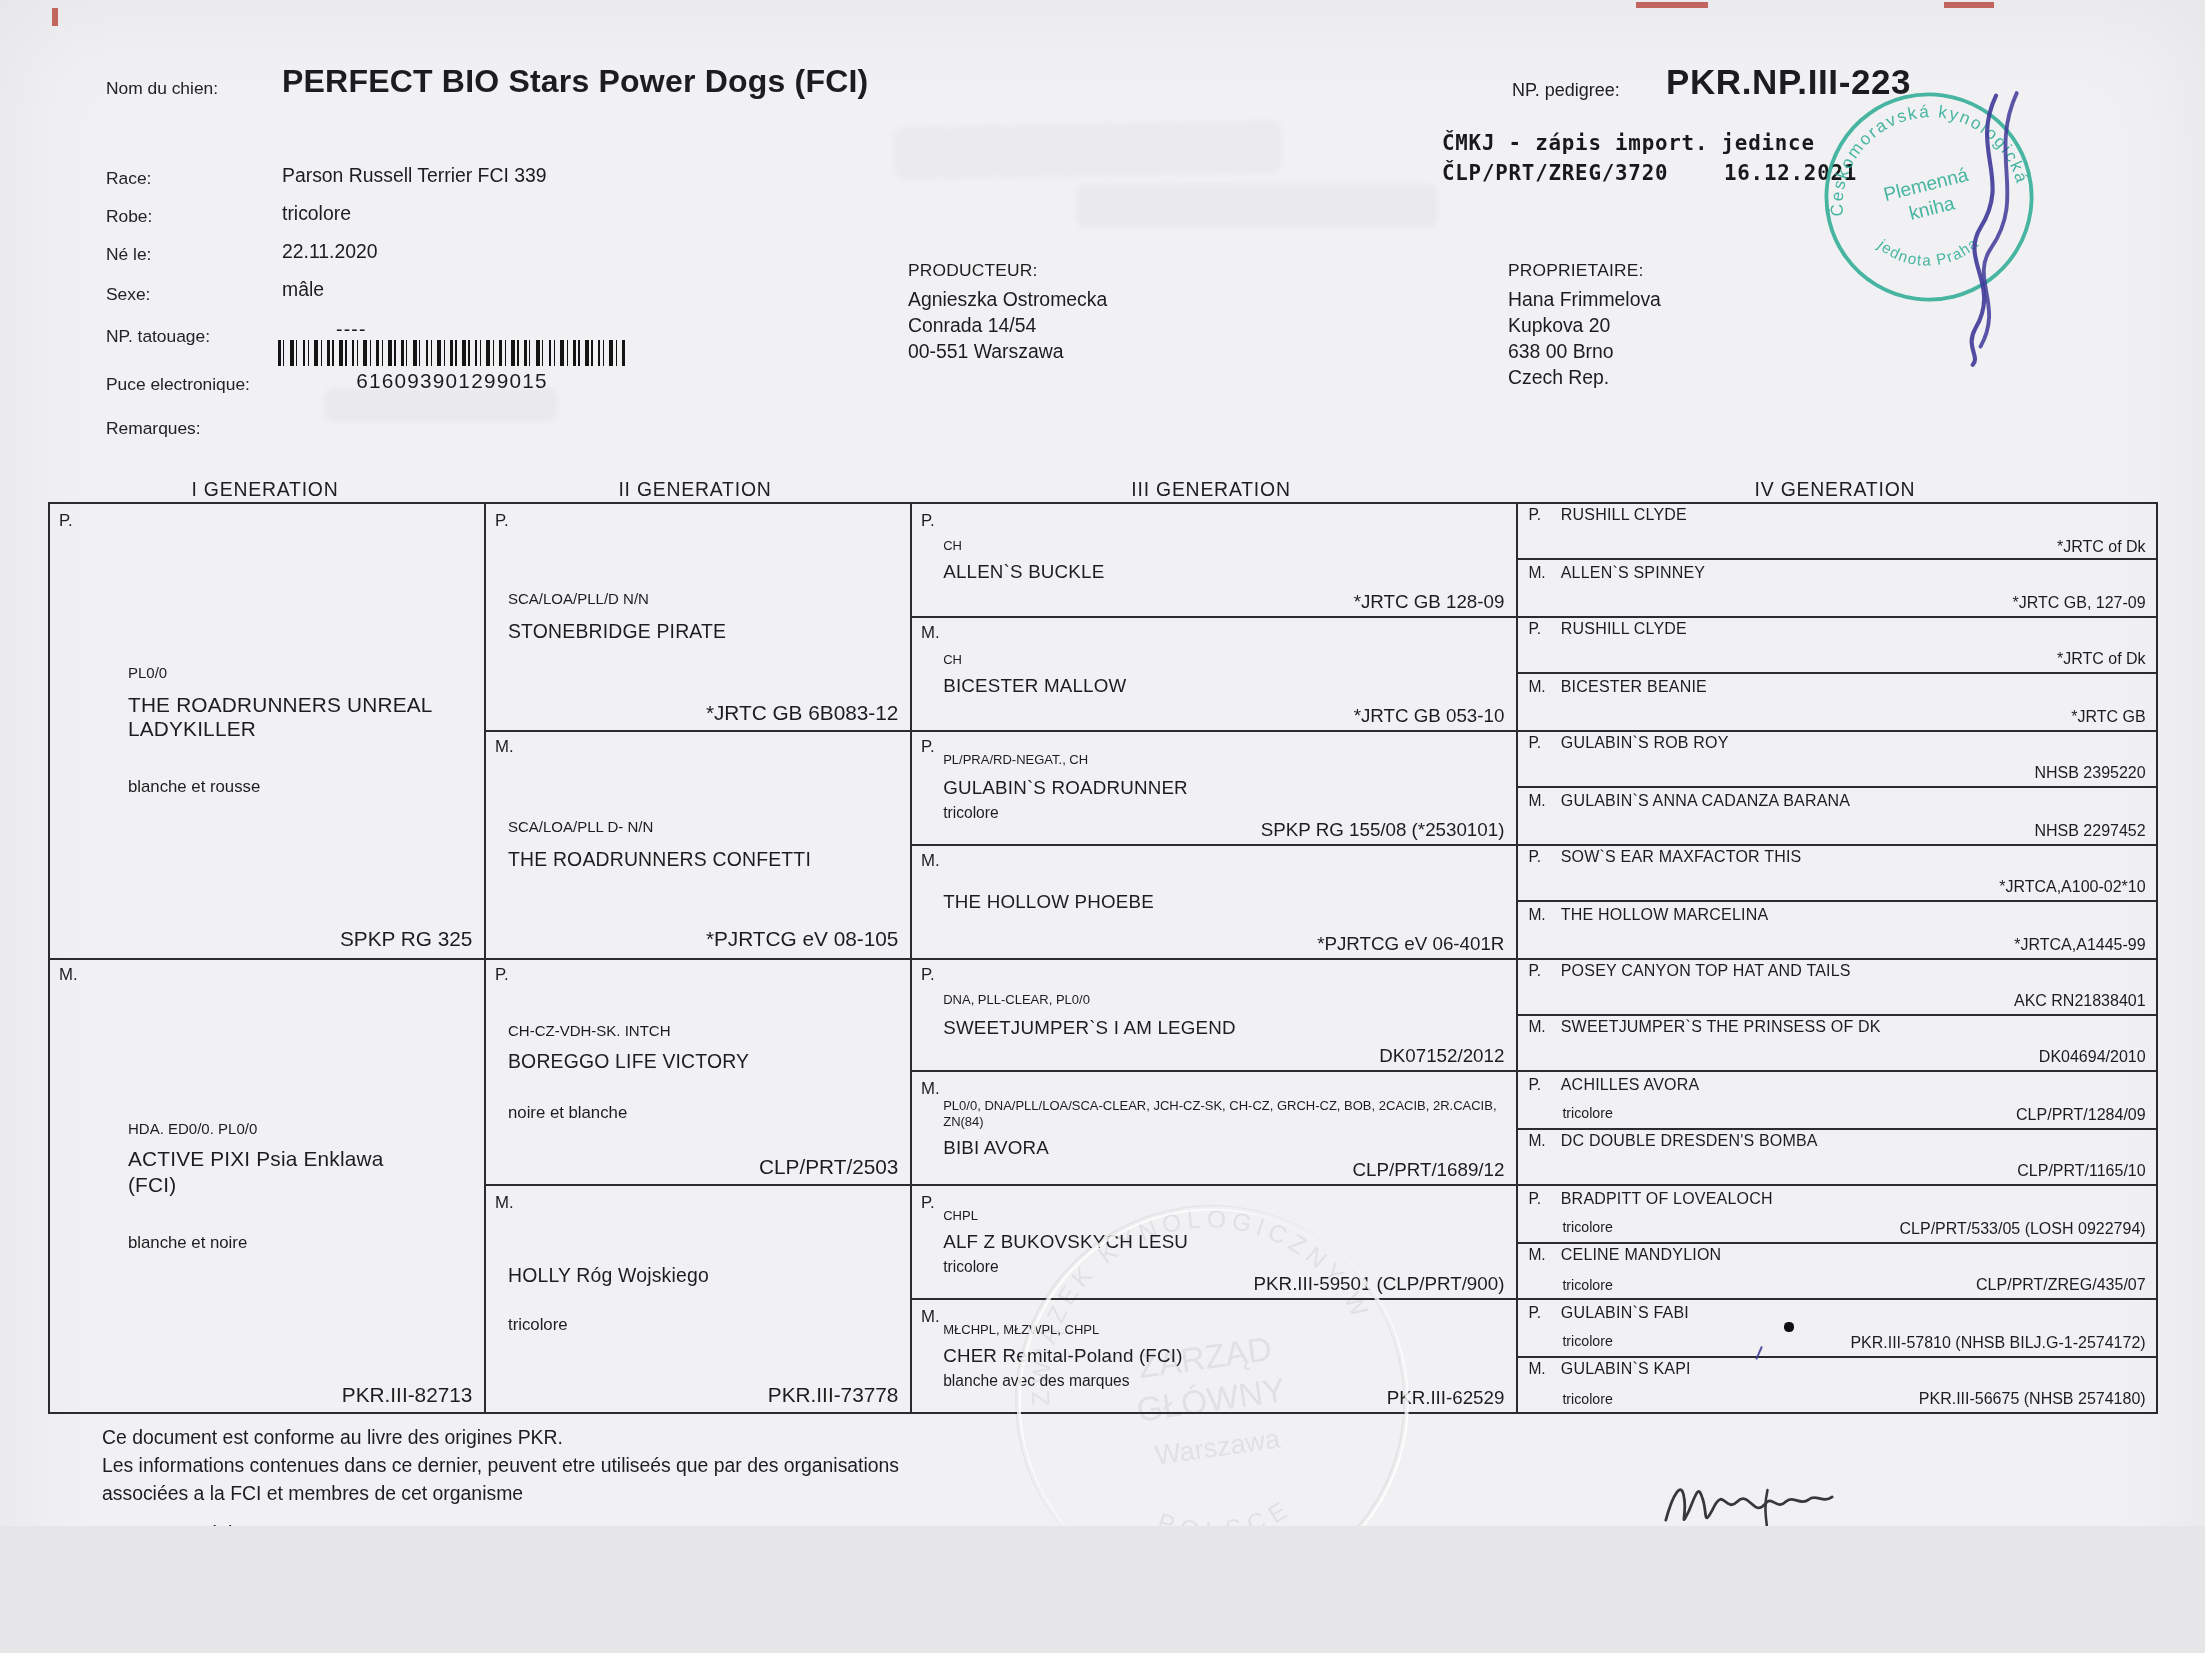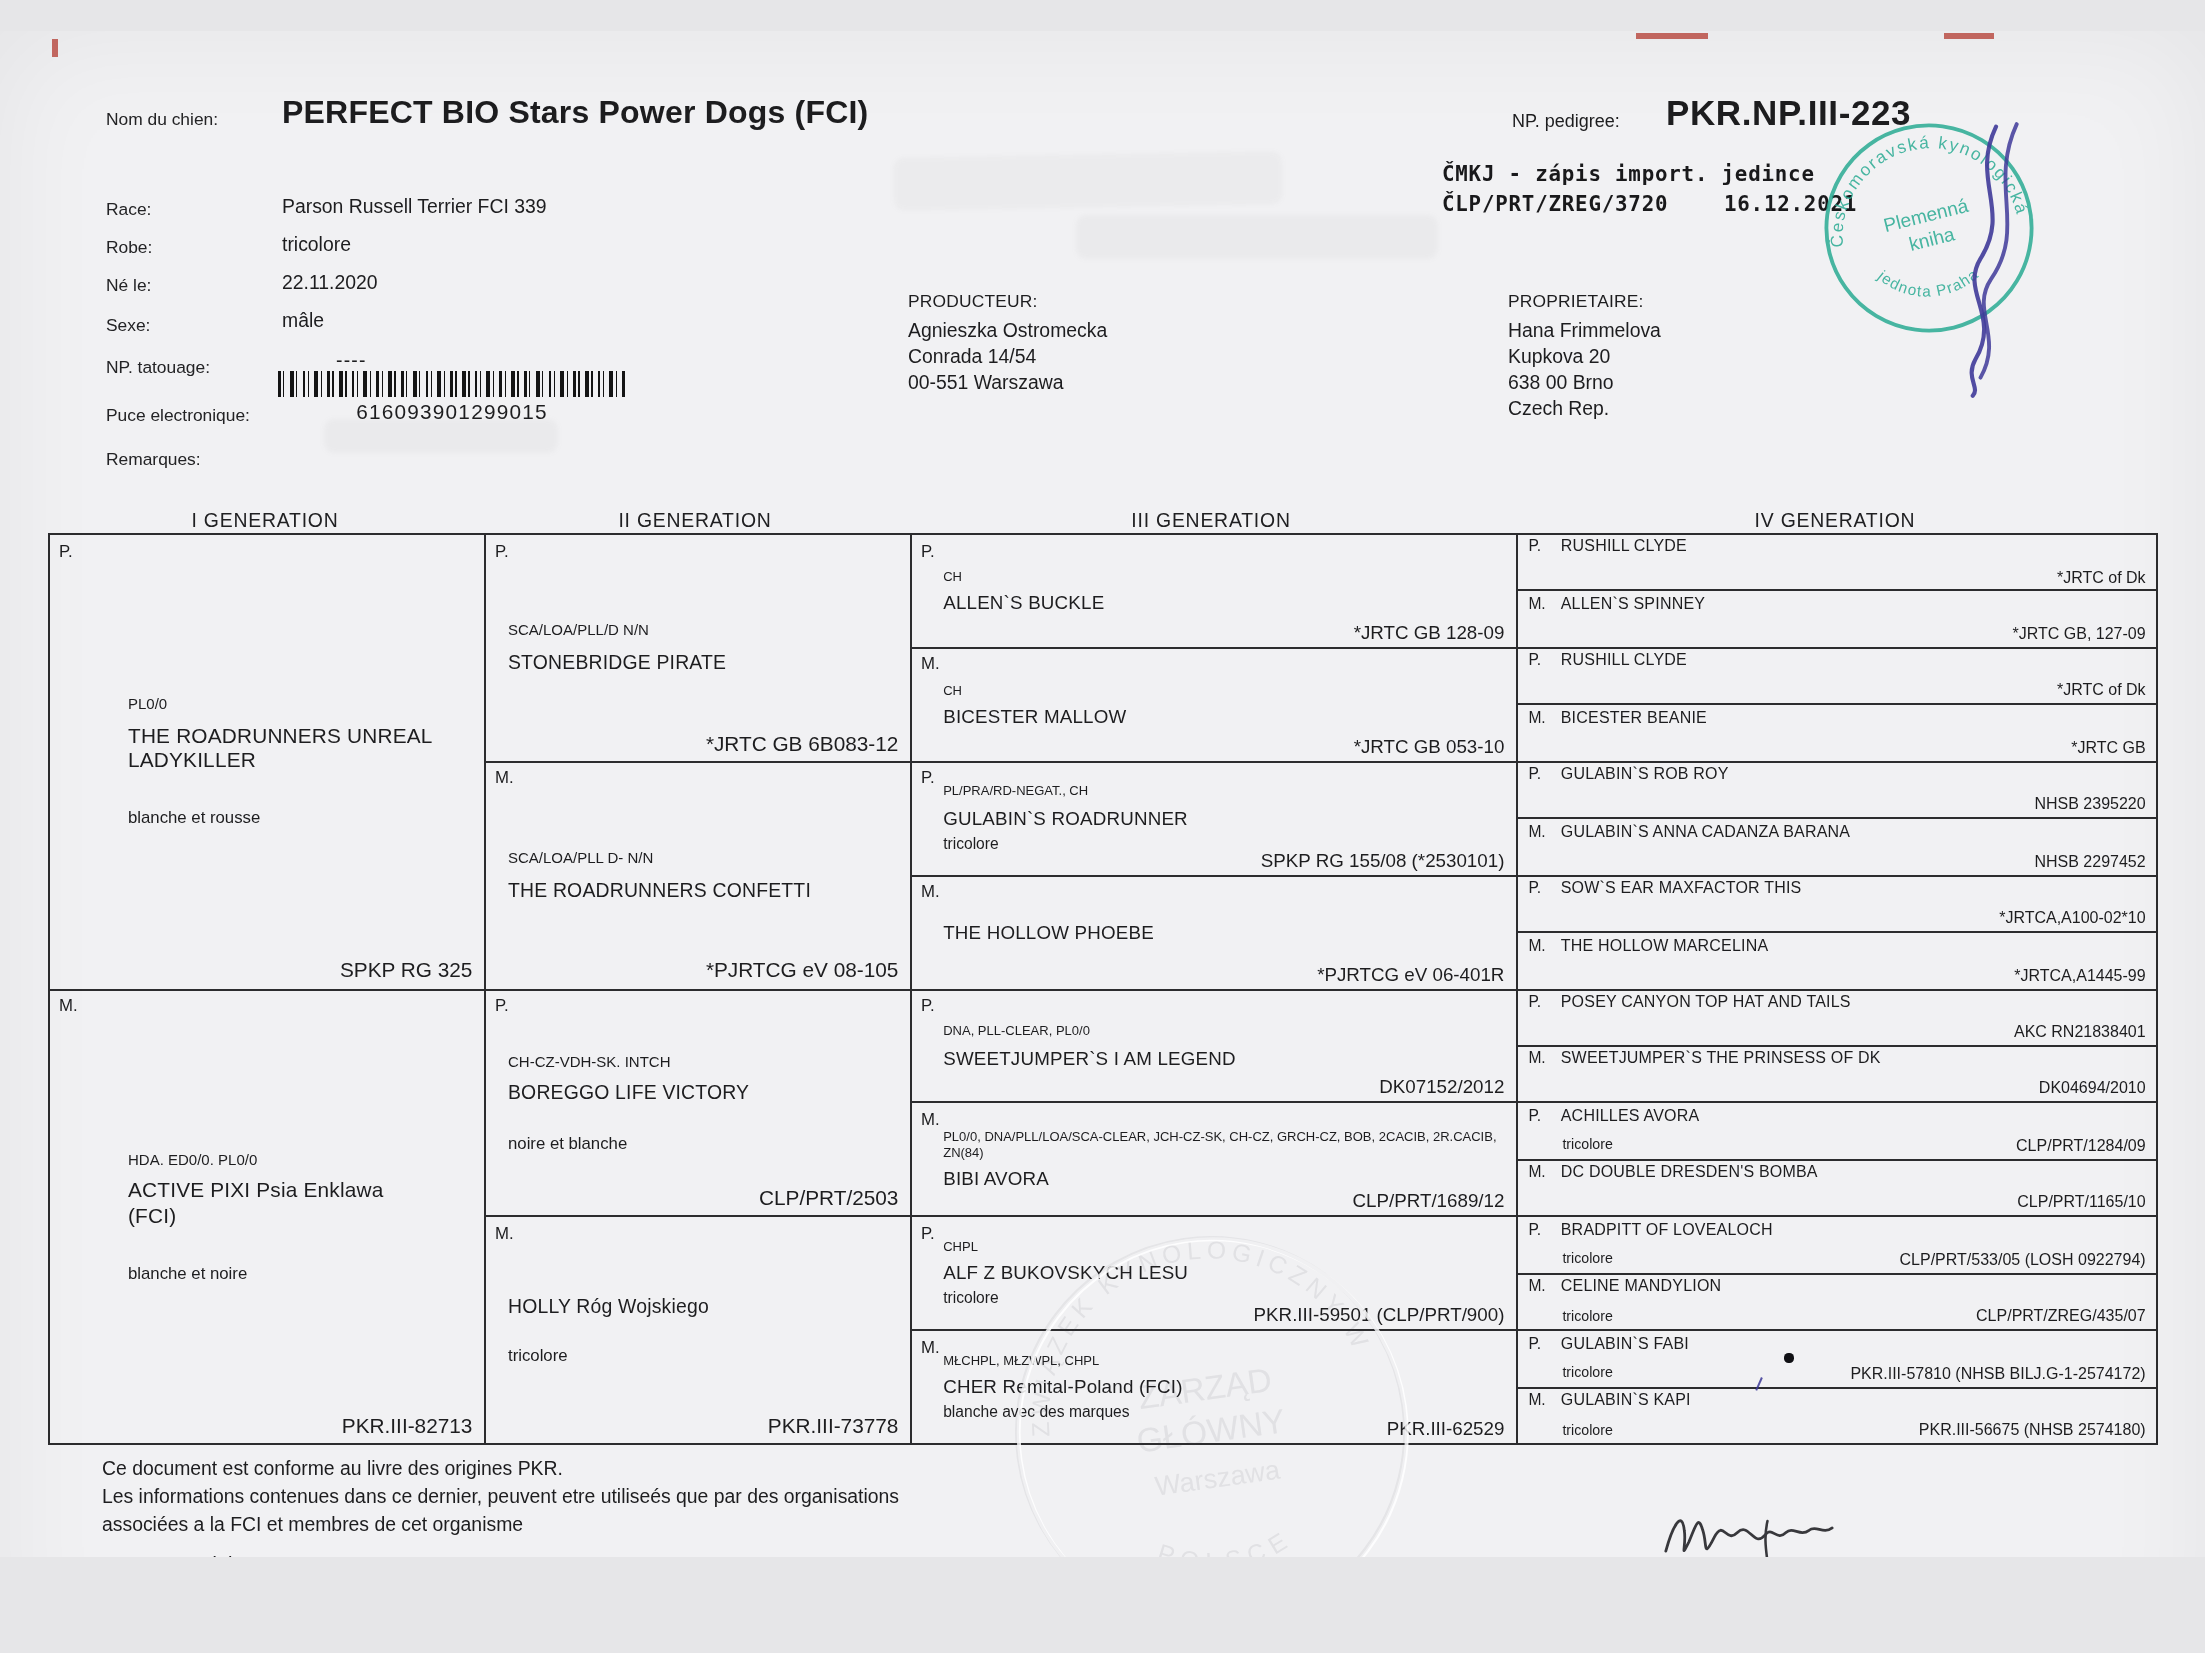--- a/index.html
+++ b/index.html
@@ -1,16 +1,16 @@
 <!DOCTYPE html>
 <html style="font-size:10.4px"><head>
 <meta charset="utf-8">
 <style>
   html,body{margin:0;padding:0;background:#e6e6e8;}
-  .stage{width:2205px;height:1526px;position:relative;overflow:hidden;margin-top:31px;}
+  .stage{width:2205px;height:1526px;position:relative;overflow:hidden;}
   .page{
     position:absolute;left:0;top:0;width:1103px;height:827px;
     transform:scale(2);transform-origin:0 0;
     background:#f1f1f3;
     font-family:"Liberation Sans","DejaVu Sans",sans-serif;
     color:#1d1d1f;overflow:hidden;
   }
   .page::after{content:"";position:absolute;inset:0;pointer-events:none;
     box-shadow:inset 0 0 58px rgba(0,0,0,0.055);}
   .abs{position:absolute;}

